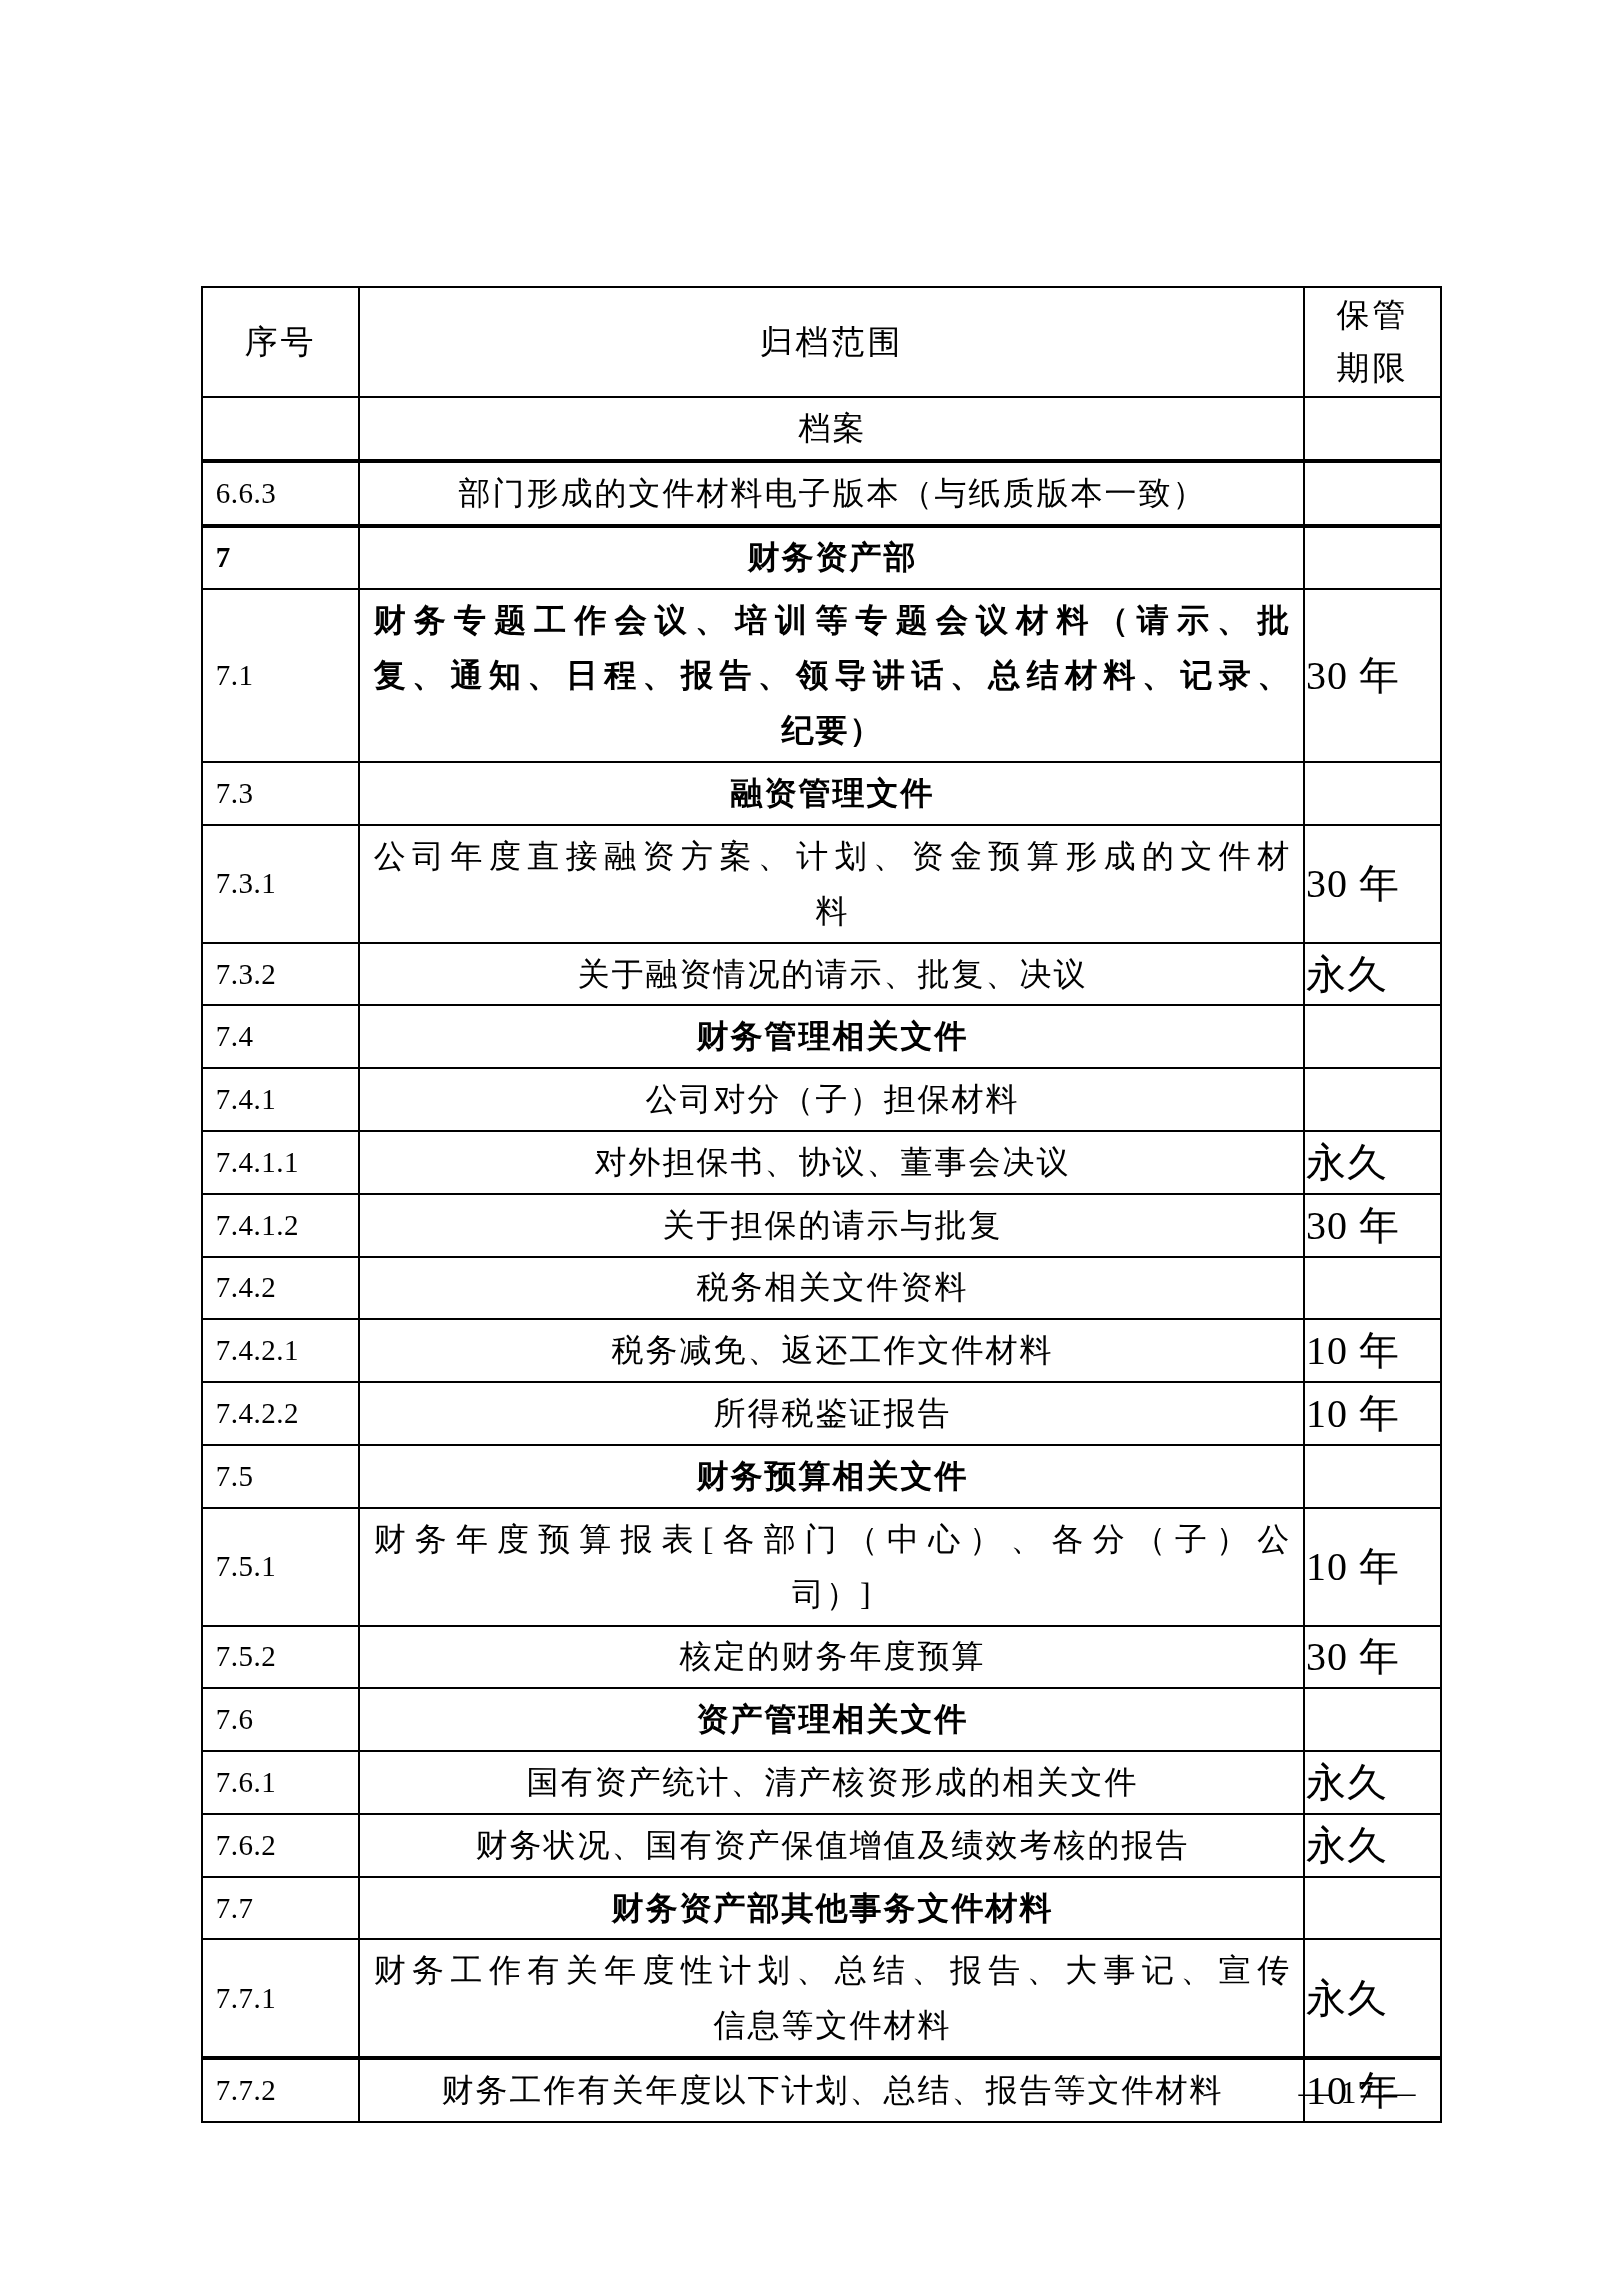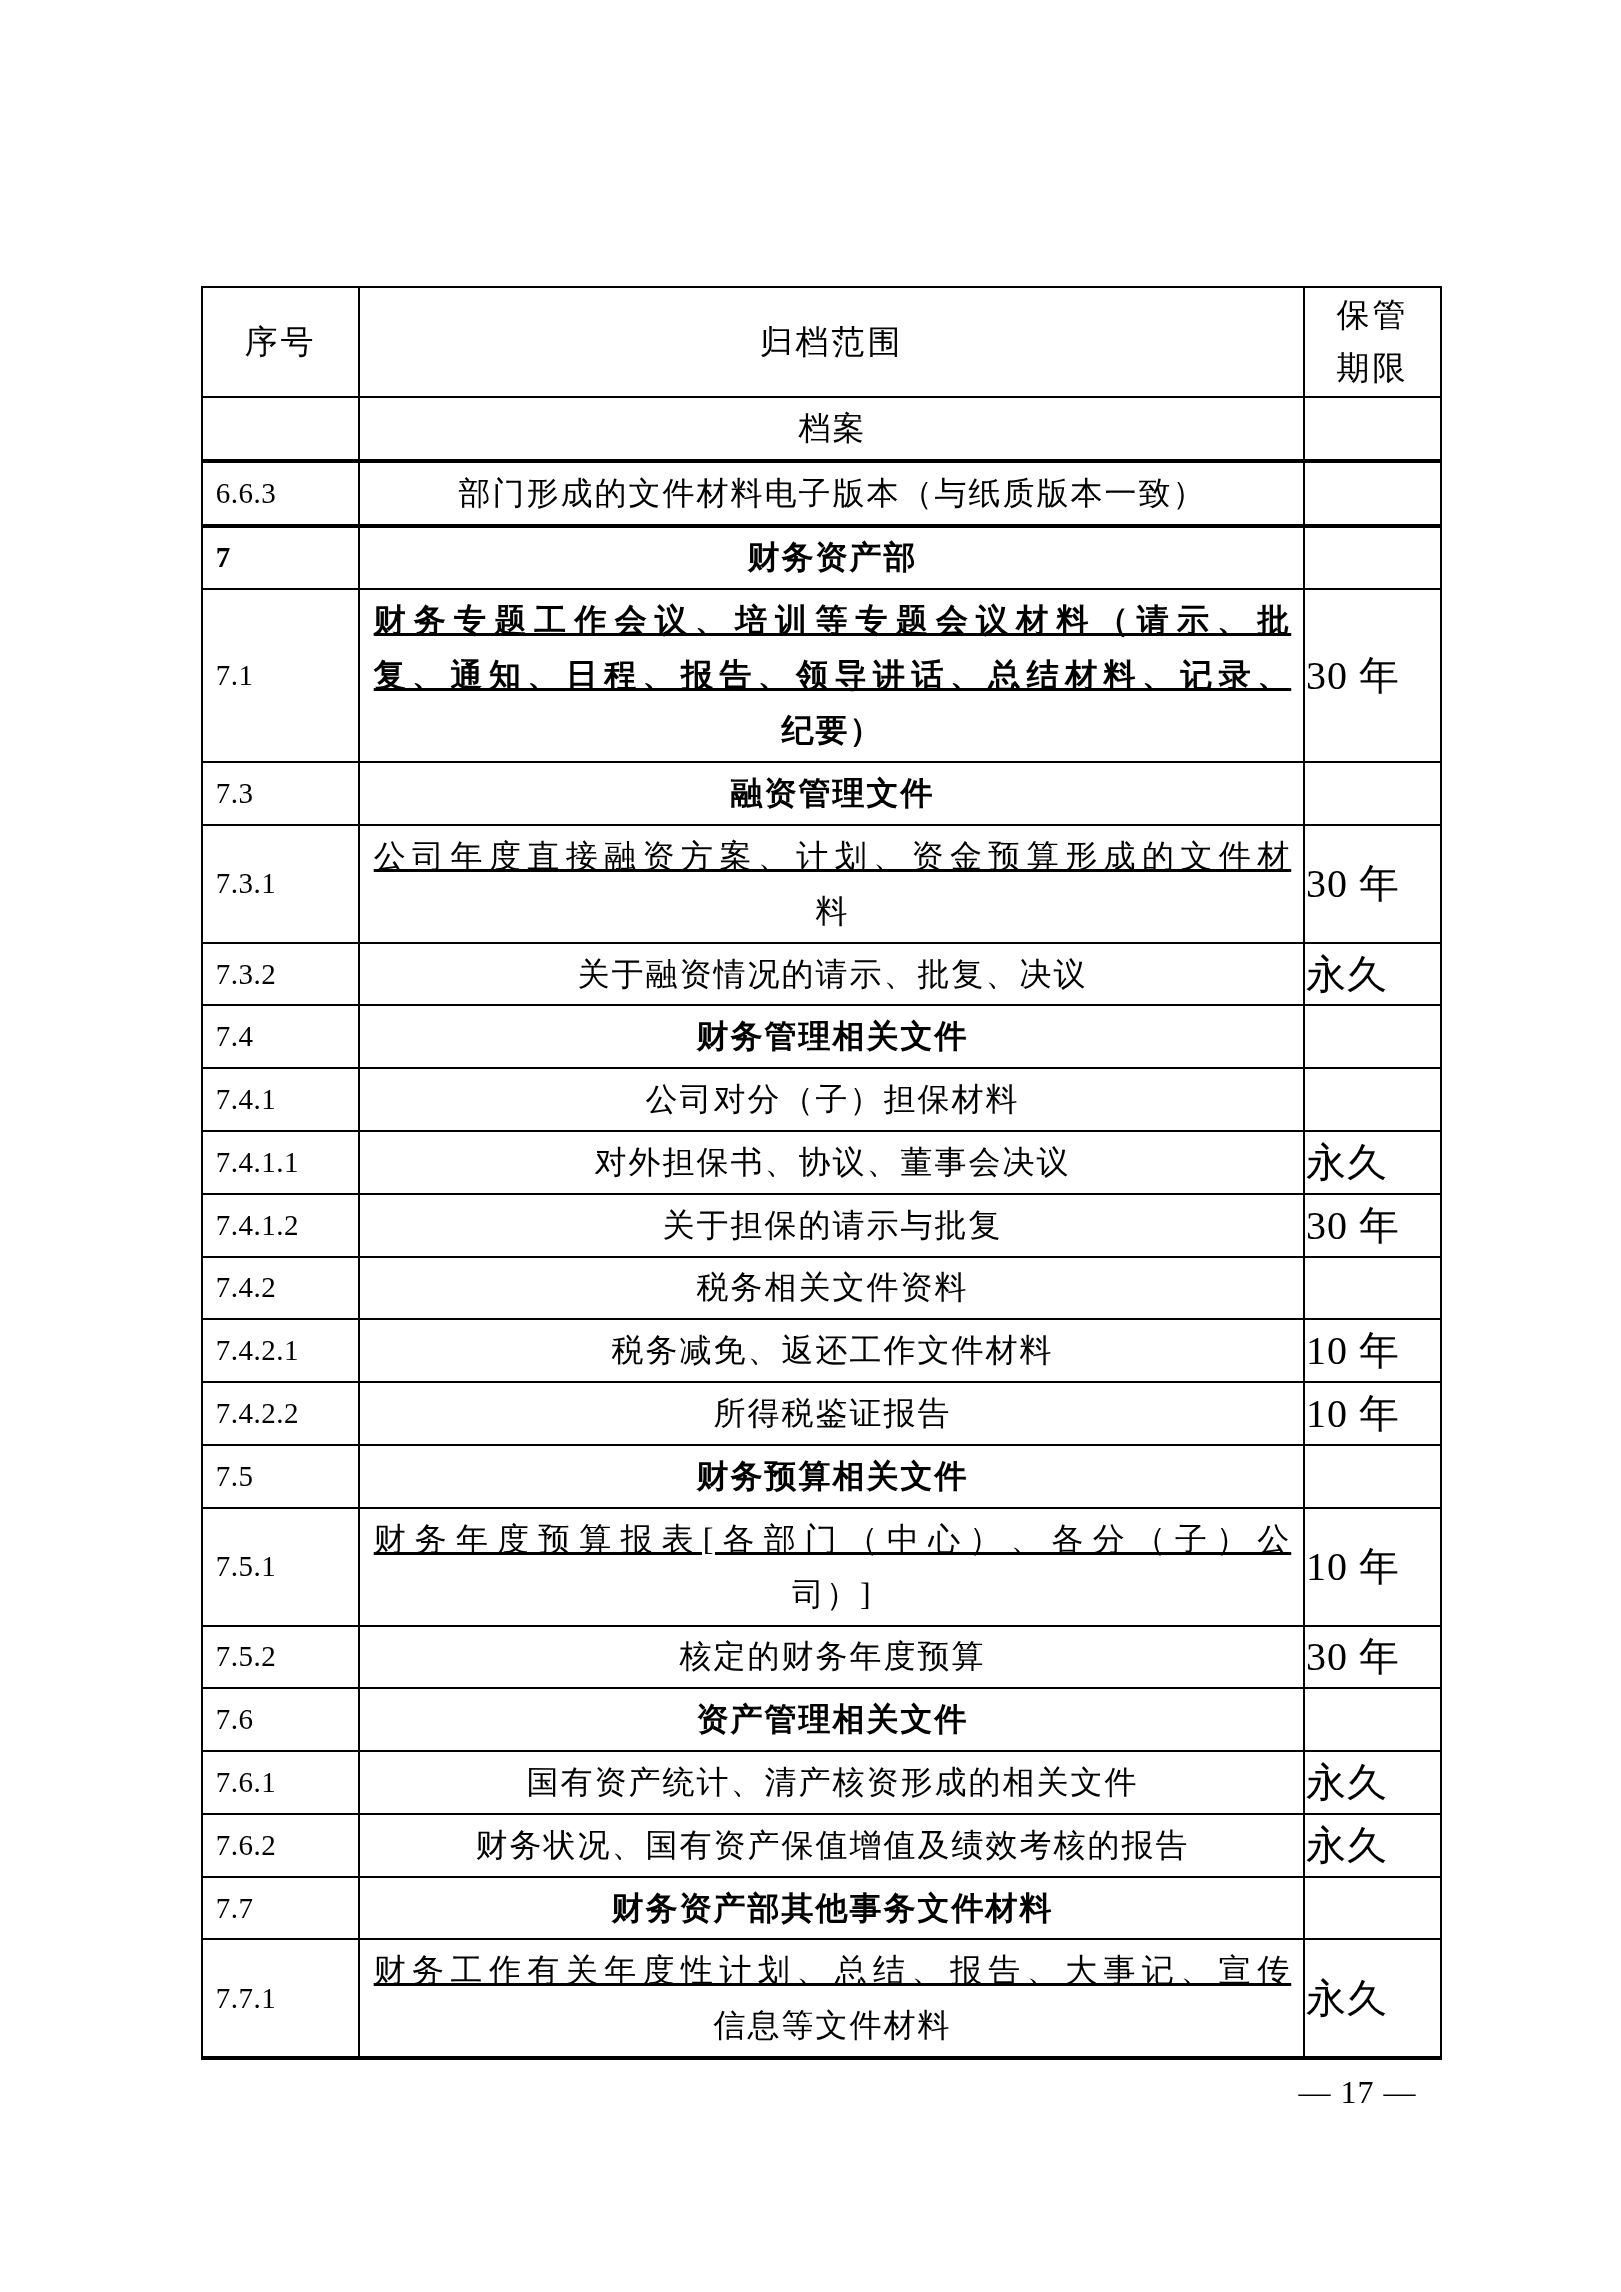--- a/index.html
+++ b/index.html
@@ -56,21 +56,20 @@
   tr.bold td.scope { font-weight: 700; }
   td.period {
     font-size: 40px;
     letter-spacing: 1px;
   }
   tr.thick td { border-bottom-width: 4.9px; }
   .scope-line { text-align: center; }
   .scope-line.fill {
     text-align: justify;
     text-align-last: justify;
-    text-decoration: underline;
   }
   .pageno {
     position: absolute;
     left: 1284px;
     top: 2045px;
     width: 147px;
     font-size: 32px;
     line-height: 39px;
     text-align: center;
     letter-spacing: 1px;
@@ -249,19 +248,26 @@
           <td class="period"></td>
         </tr>
         <tr class="thick">
           <td class="no">7.7.1</td>
           <td class="scope">
             <div class="scope-line fill">财务工作有关年度性计划、总结、报告、大事记、宣传</div>
             <div class="scope-line">信息等文件材料</div>
           </td>
           <td class="period">永久</td>
         </tr>
+        <tr>
+          <td class="no">7.7.2</td>
+          <td class="scope">
+            <div class="scope-line">财务工作有关年度以下计划、总结、报告等文件材料</div>
+          </td>
+          <td class="period">10 年</td>
+        </tr>
       </tbody>
   </table>
 
   <div class="pageno">— 17 —</div>
 
 </div>
 
 
 </body></html>

